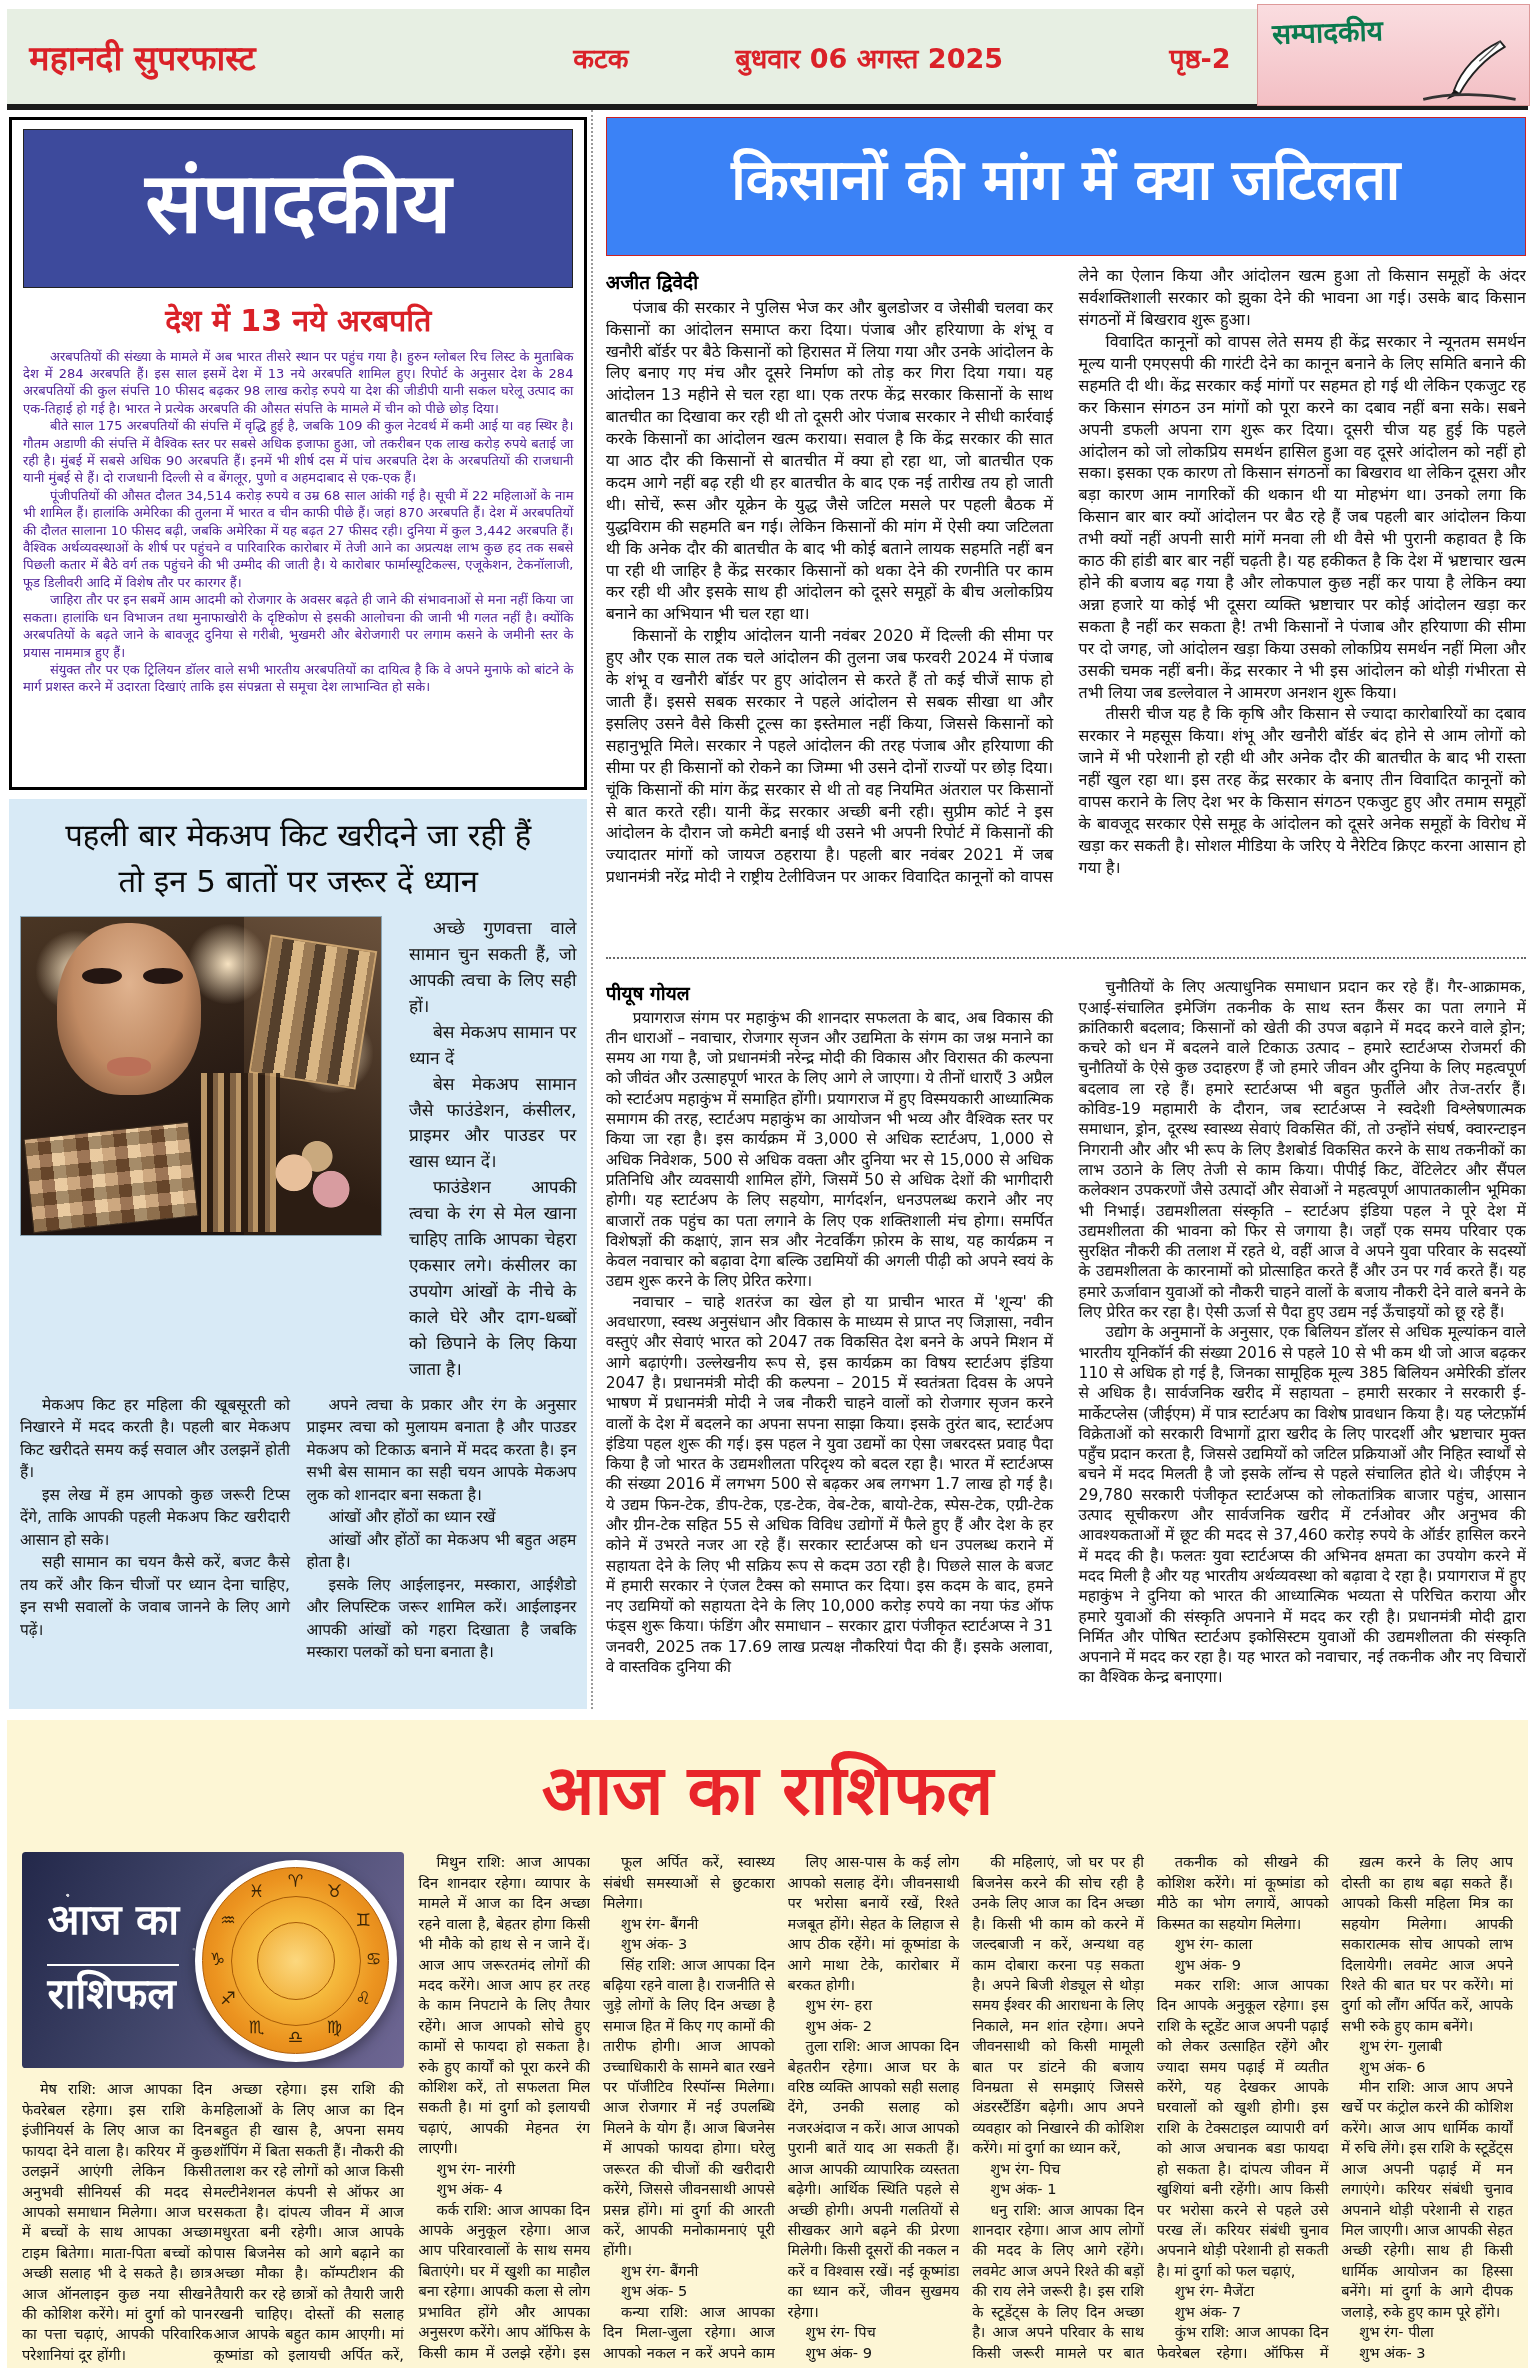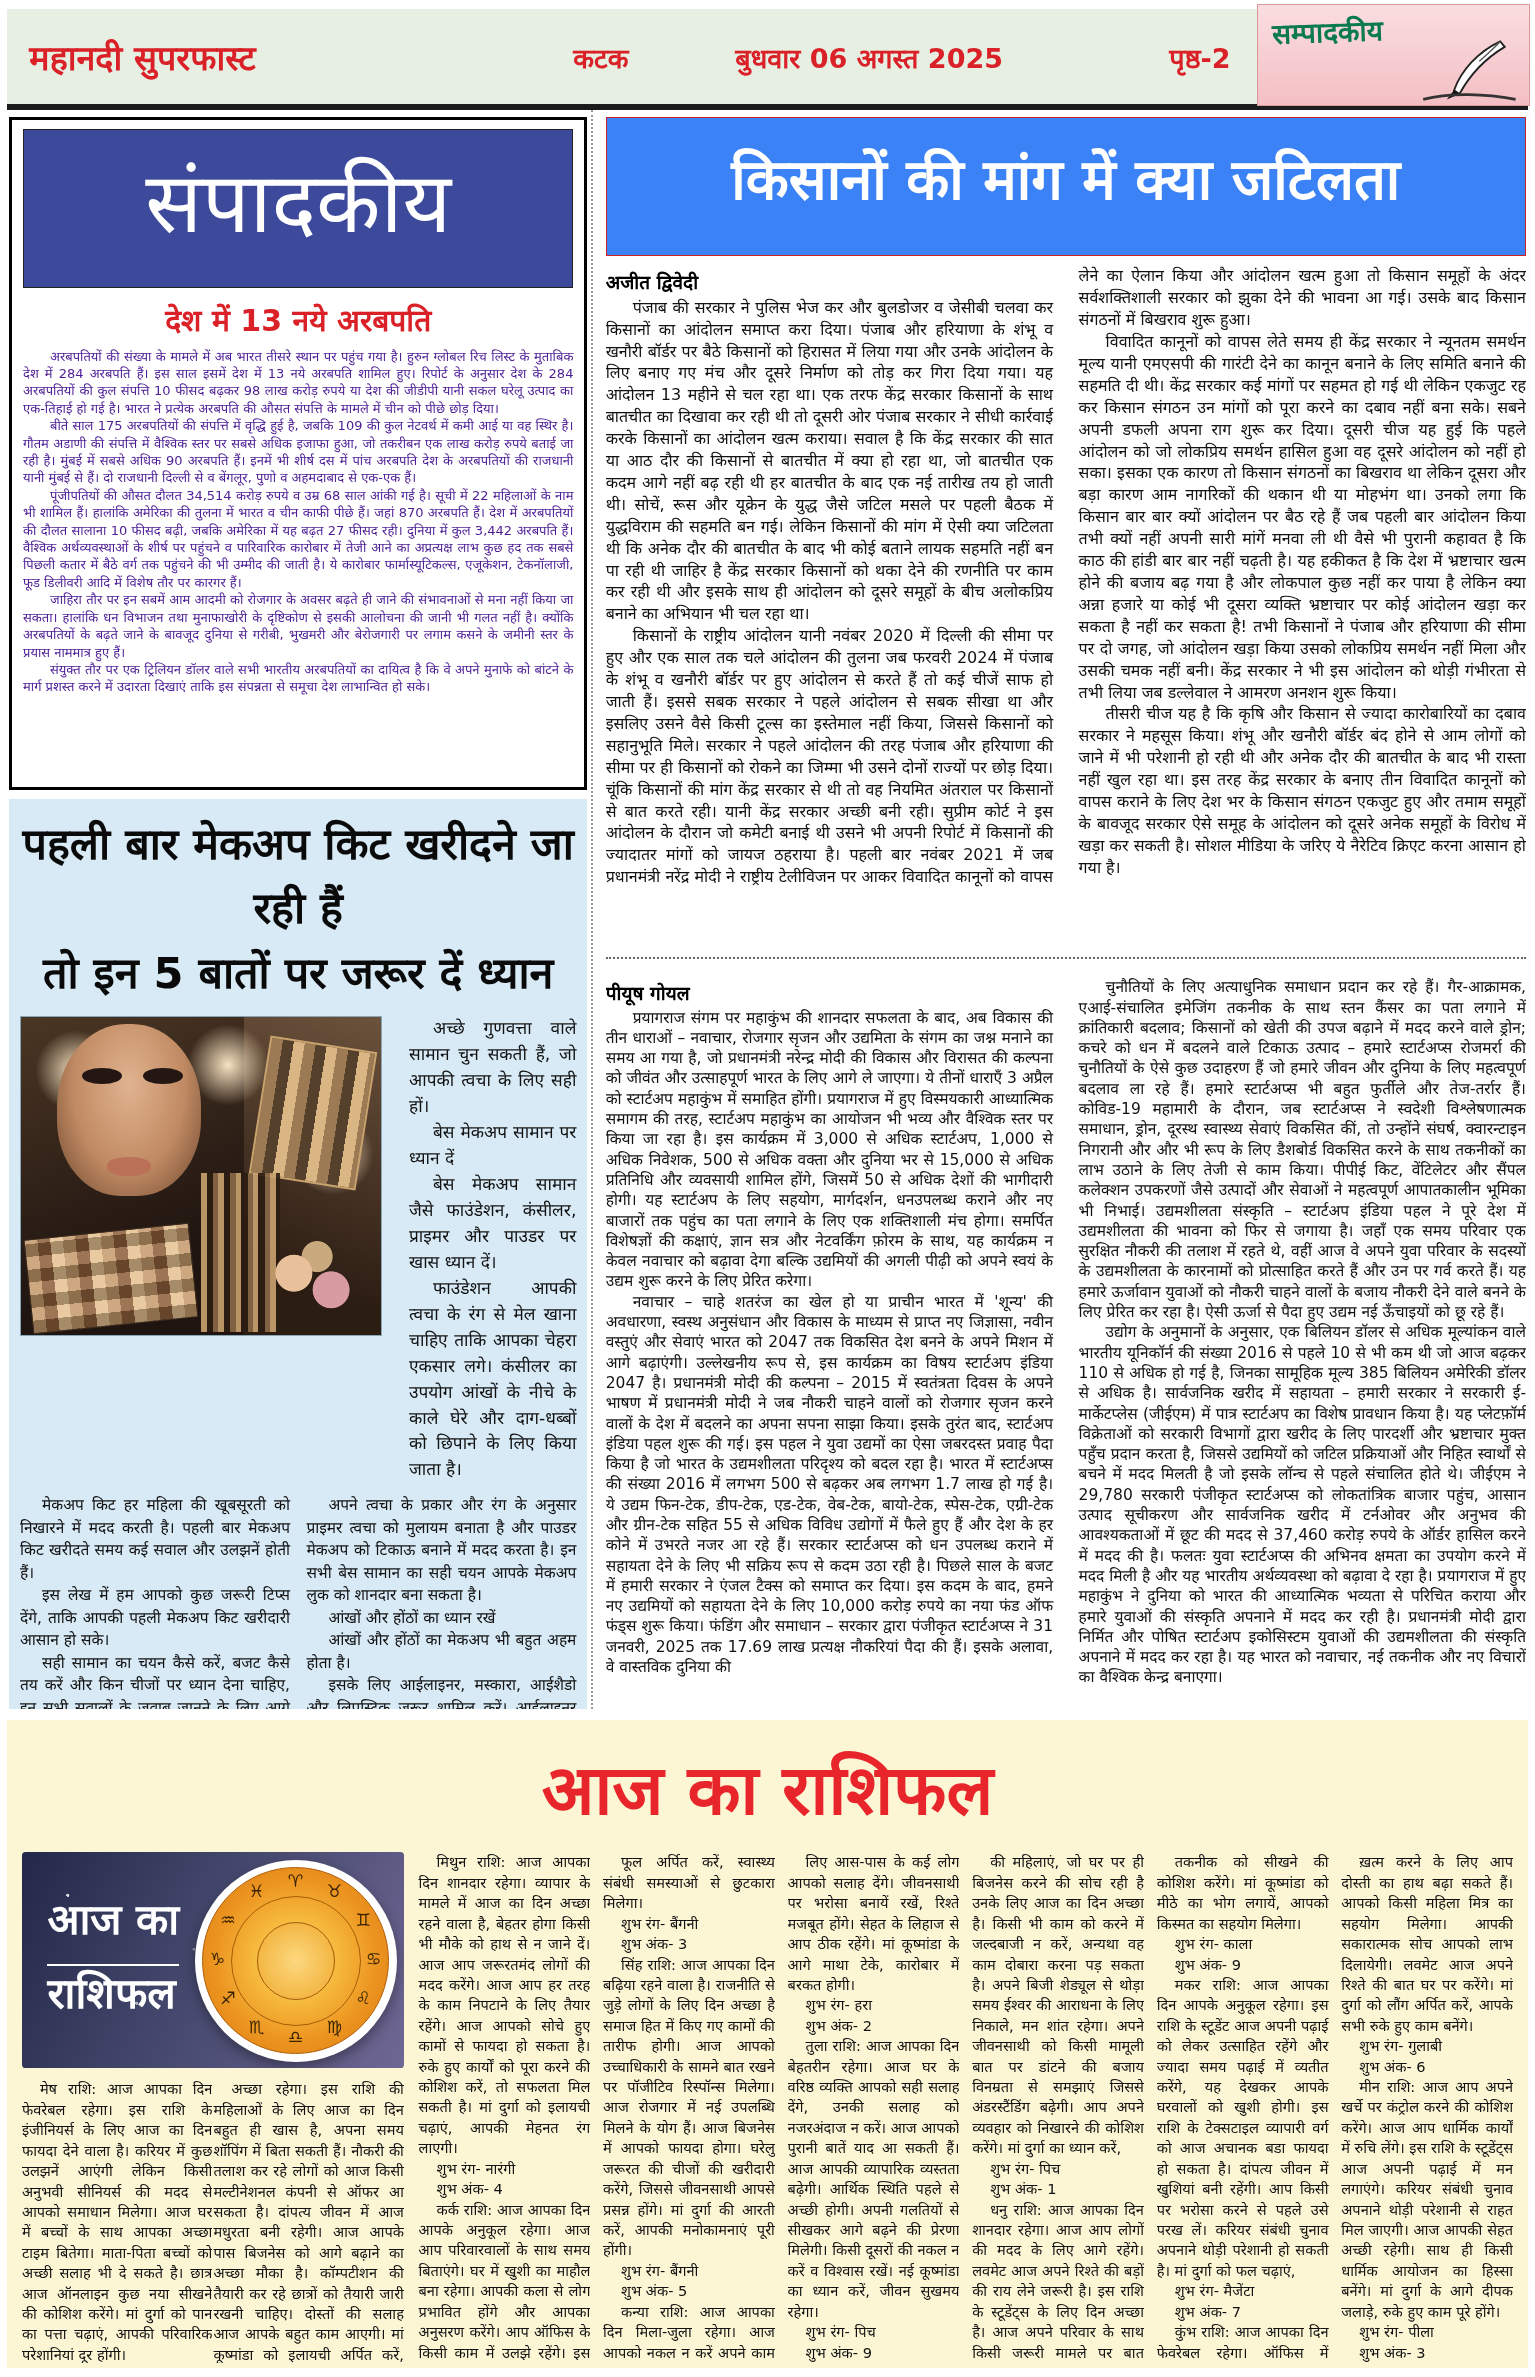--- a/index.html
+++ b/index.html
@@ -18,27 +18,27 @@
   .corner-logo .lbl{position:absolute;left:14.6px;top:7.3px;font-size:28px;font-weight:bold;color:#0b7a4e;transform:rotate(-2deg)}
   .corner-logo svg{position:absolute;right:5.5px;bottom:1.8px}
 
   
   .main{display:grid;grid-template-columns:591px 944px}
   .left-col{padding:7.3px 3.6px 0 9px}
   .right-col{border-left:2.7px dotted #999;padding:7.3px 9px 0 12.7px}
 
   
   .editorial{border:3.6px solid #000;padding:9px 11px;height:673px;overflow:hidden;background:#fff}
-  .ed-bar{background:#3d4a9c;color:#fff;text-align:center;font-weight:normal;font-size:84px;line-height:1.0;padding:31px 0 42px;border:0.9px solid #222}
+  .ed-bar{background:#3d4a9c;color:#fff;text-align:center;font-weight:bold;font-size:84px;line-height:1.0;padding:31px 0 42px;border:0.9px solid #222}
   .ed-head{color:#da2128;text-align:center;font-size:30px;font-weight:bold;margin:11px 0 7.3px}
   .ed-body p{font-size:13px;line-height:1.34;text-align:justify;text-indent:27px;color:#4c1d95}
 
   
   .makeup{background:#d8eaf6;margin-top:9px;padding:12.7px 11px 9px;height:910px;overflow:hidden}
-  .mk-head{text-align:center;font-weight:700;color:#0a0a0a;font-size:43px;line-height:1.5;margin-bottom:11px}
+  .mk-head{text-align:center;font-weight:400;color:#0a0a0a;font-size:31px;line-height:1.5;margin-bottom:11px}
   .mk-row1{display:flex;gap:27px}
   .mk-photo{width:362px;height:320px;flex:none;position:relative;overflow:hidden;background:#241812;border:0.9px solid #8aa5b5}
   .mk-photo .panel-l{position:absolute;left:0;top:0;width:62%;height:100%;background:linear-gradient(160deg,#4a3624,#1f1410 75%)}
   .mk-photo .panel-r{position:absolute;right:0;top:0;width:38%;height:100%;background:linear-gradient(200deg,#6b523c,#2c1d13 80%)}
   .mk-photo .glow{position:absolute;width:82px;height:82px;border-radius:50%;background:radial-gradient(circle,#f7e3c2,rgba(247,227,194,0) 70%)}
   .mk-photo .face{position:absolute;left:10%;top:2%;width:40%;height:54%;border-radius:48% 48% 44% 44%;background:radial-gradient(ellipse at 50% 35%,#e0b38f,#c08a63 55%,#7a5136 92%)}
   .mk-photo .eye{position:absolute;width:11%;height:5%;background:#241612;border-radius:50%}
   .mk-photo .lips{position:absolute;left:24%;top:44%;width:12%;height:6%;background:#bb7058;border-radius:45%}
   .mk-photo .palette{position:absolute;left:2%;bottom:3%;width:46%;height:30%;transform:rotate(-6deg);border:1.8px solid #3a2a1c;background:repeating-linear-gradient(90deg,#c59a6b 0 12.7px,#8d5f3a 12.7px 25.5px,#e6c291 25.5px 38px)}
   .mk-photo .palette:after{content:"";position:absolute;inset:0;background:repeating-linear-gradient(0deg,rgba(0,0,0,.28) 0 12.7px,rgba(255,255,255,.14) 12.7px 25.5px)}

